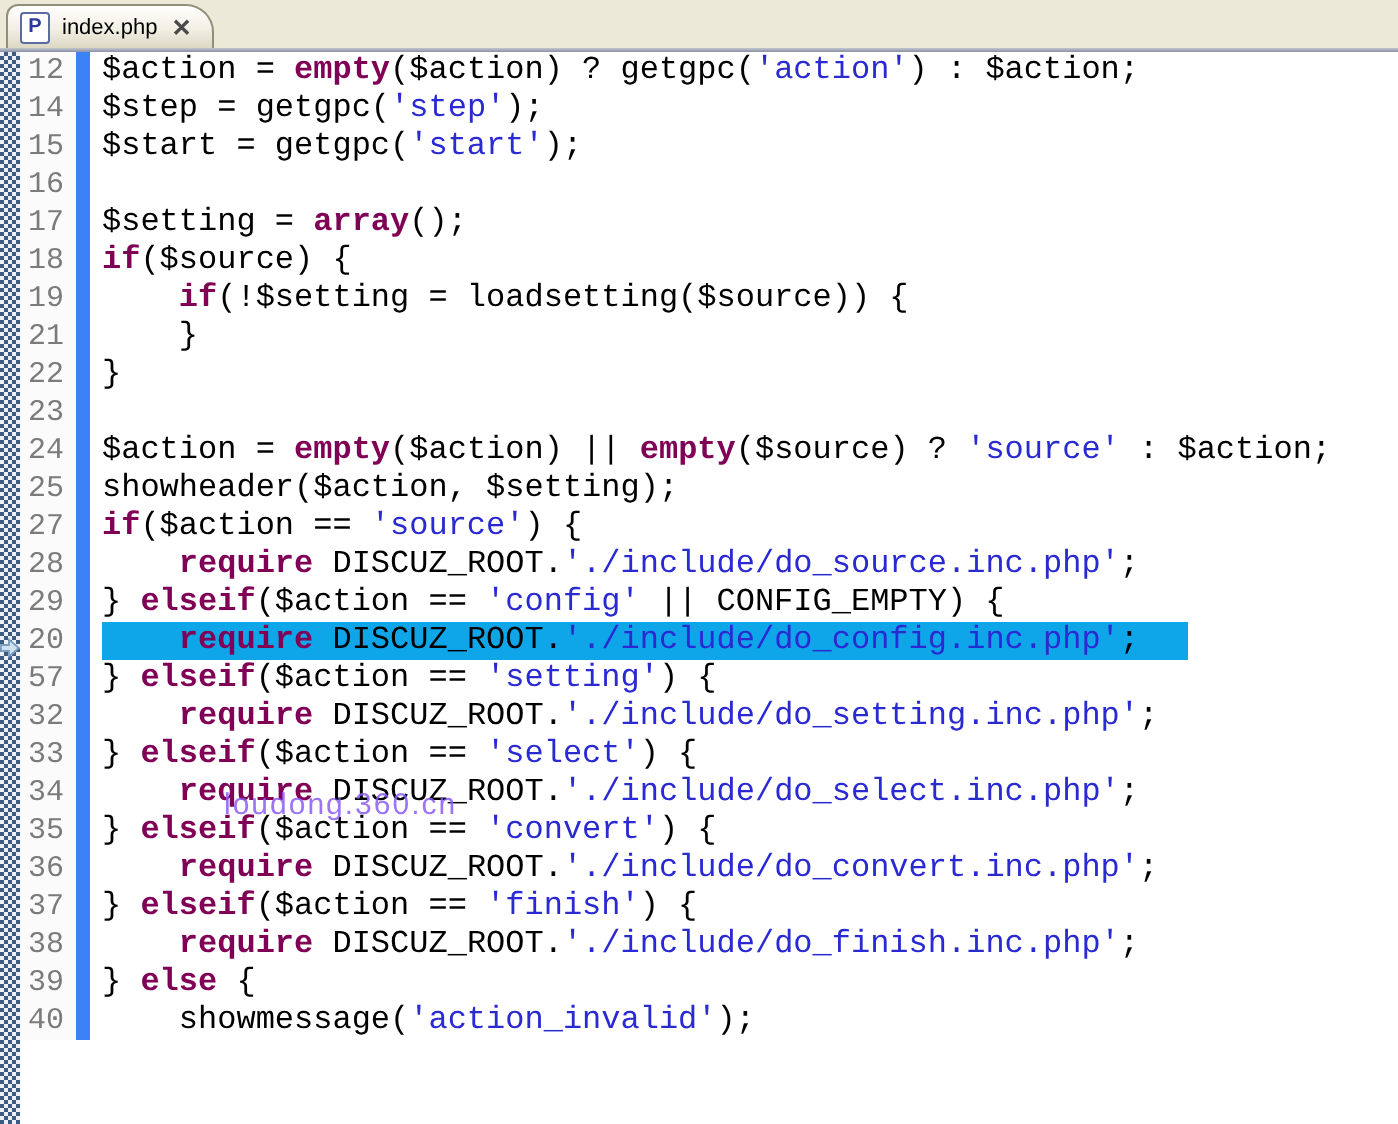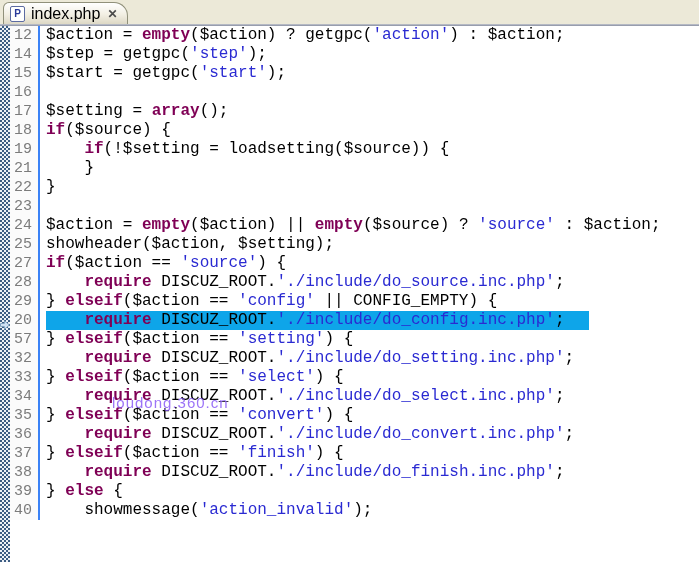--- a/index.html
+++ b/index.html
@@ -18,40 +18,40 @@
     background:linear-gradient(180deg,#ffffff 0%,#f2efe3 55%,#ddd8c5 100%);
     border:1px solid #90907a;border-bottom:none;
     border-radius:6px 14px 0 0;
     cursor:default;
   }
   .ficon{
     width:13px;height:14px;border:1px solid #5c6ba2;background:#ffffff;
     color:#2a3a9a;font:bold 10px/14px "Liberation Sans",sans-serif;
     text-align:center;border-radius:2px;flex:0 0 auto;
   }
-  .tlabel{font-size:16px;color:#000;margin-left:6px;white-space:nowrap;}
+  .tlabel{font-size:11px;color:#000;margin-left:6px;white-space:nowrap;}
   .tclose{
     font-size:12px;font-weight:bold;color:#4a4a4a;margin-left:7px;
     line-height:12px;cursor:pointer;
   }
   .underline{height:2px;background:linear-gradient(180deg,#c2c6cf,#8a90a2);}
   
   .editor{
     position:relative;height:536px;background:#ffffff;overflow:hidden;
   }
   .strip{
     position:absolute;left:0;top:0;width:10px;height:100%;z-index:2;
     background:conic-gradient(#3c5c82 0 25%, #edf1f6 0 50%, #3c5c82 0 75%, #edf1f6 0);
     background-size:4px 4px;
   }
   .rows{margin-left:10px;}
   .row{display:flex;height:19px;position:relative;}
   .num{
     flex:0 0 24px;padding-left:4px;box-sizing:content-box;
-    background:#fbfbfb;border-right:2px solid #3b82f6;
+    background:#fbfbfb;border-right:7px solid #3b82f6;
     font:15px/19px "Liberation Mono",monospace;color:#7b7b7b;
     user-select:none;
   }
   .code{
     flex:1;font:16px/19px "Liberation Mono",monospace;
     white-space:pre;padding-left:6px;color:#000000;overflow:hidden;
   }
   .row.current .code{background:#faf5d0;}
   .sel{background:#0ea5e9;display:inline-block;padding-right:24px;}
   .kw{color:#7f0055;font-weight:bold;}

